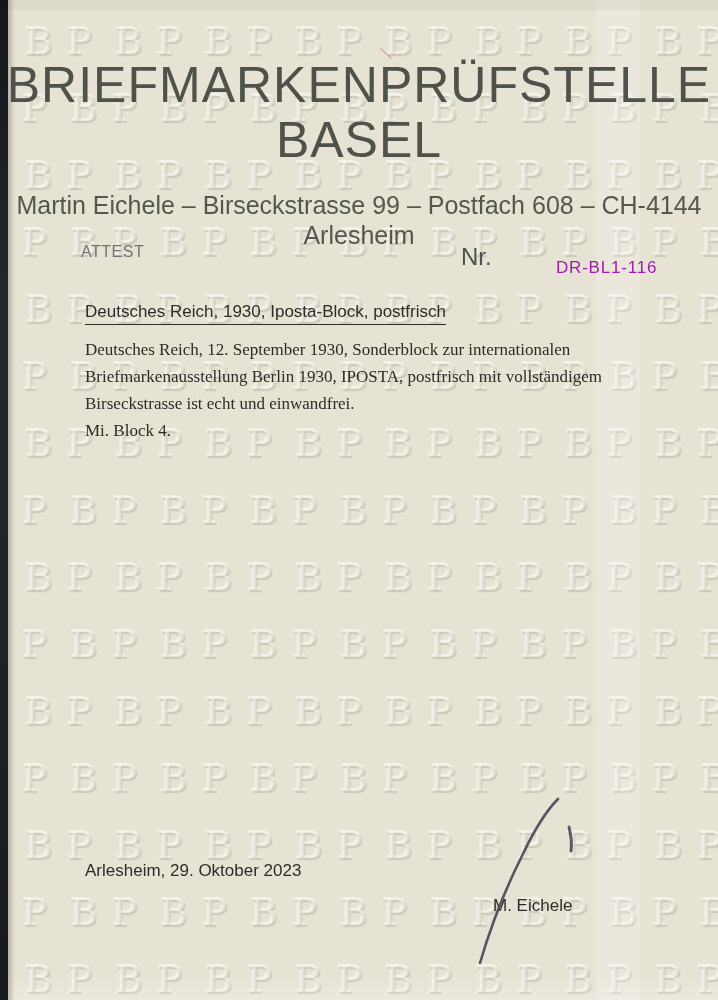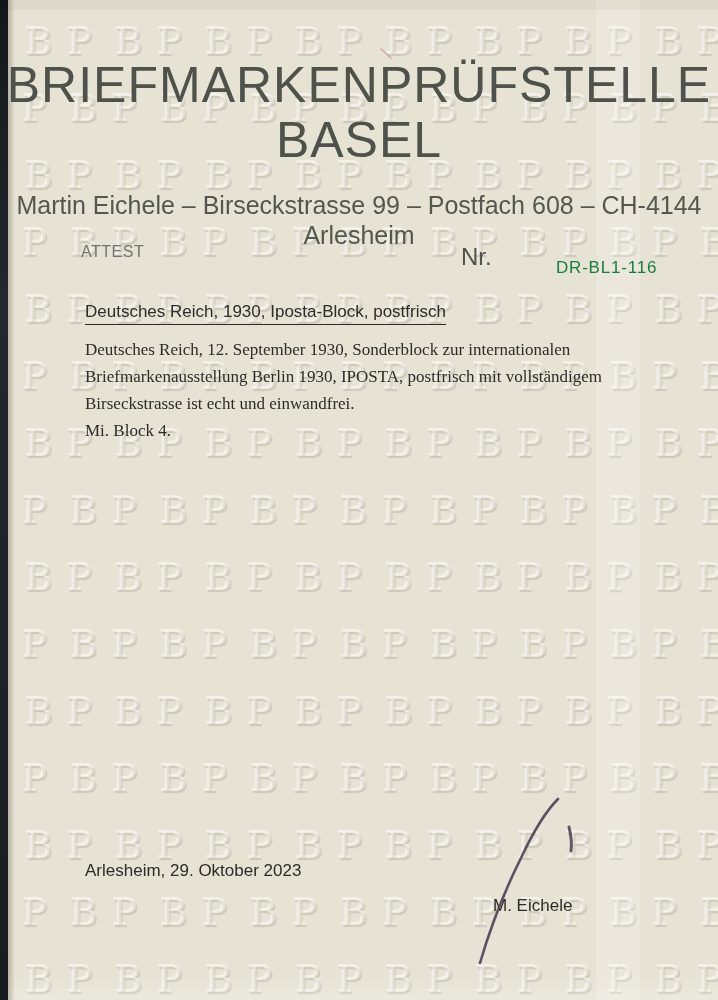--- a/index.html
+++ b/index.html
@@ -34,21 +34,21 @@
   .title{position:absolute;left:0;width:100%;text-align:center;
     color:#4f524a;font-size:50px;letter-spacing:1px;font-weight:400;line-height:1;}
   .title.l1{top:60px;}
   .title.l2{top:115px;}
   .address{position:absolute;left:0;top:190px;width:100%;text-align:center;
     color:#54574e;font-size:25px;line-height:1.2;}
   
   .attest-label{position:absolute;left:81px;top:243px;color:#737373;
     font-size:16px;letter-spacing:.5px;}
   .nr-label{position:absolute;left:444px;top:243px;color:#50534b;font-size:24px;margin-left:17px;}
-  .nr-value{position:absolute;left:556px;top:258px;color:#15803d;
+  .nr-value{position:absolute;left:556px;top:258px;color:#a21caf;
     font-size:17px;letter-spacing:.8px;}
   
   .subject{position:absolute;left:85px;top:302px;font-size:17px;color:#2c2c28;}
   .subject span{display:inline-block;border-bottom:1.5px solid #2c2c28;padding-bottom:2px;}
   .cert-body{position:absolute;left:85px;top:336px;font-size:17px;color:#2c2c28;line-height:27px;font-family:Liberation Serif, serif;}
   
   .place-date{position:absolute;left:85px;top:854px;font-size:17px;color:#2c2c28;margin-top:7px;}
   .signer{position:absolute;left:493px;top:896px;font-size:17px;color:#2c2c28;}
   .sig-overlay{position:absolute;inset:0;pointer-events:none;}
 </style>

